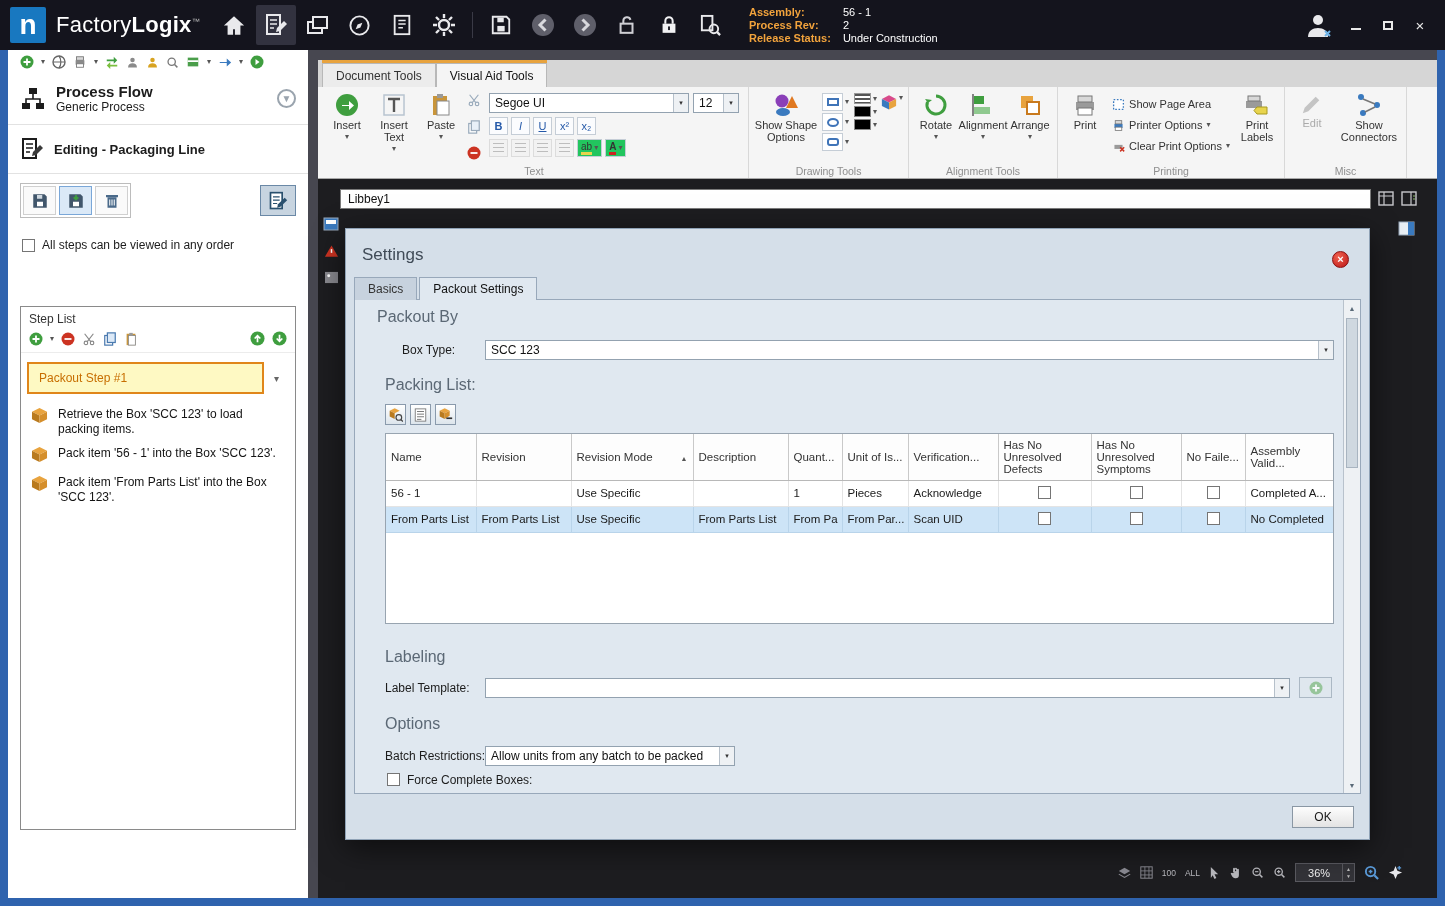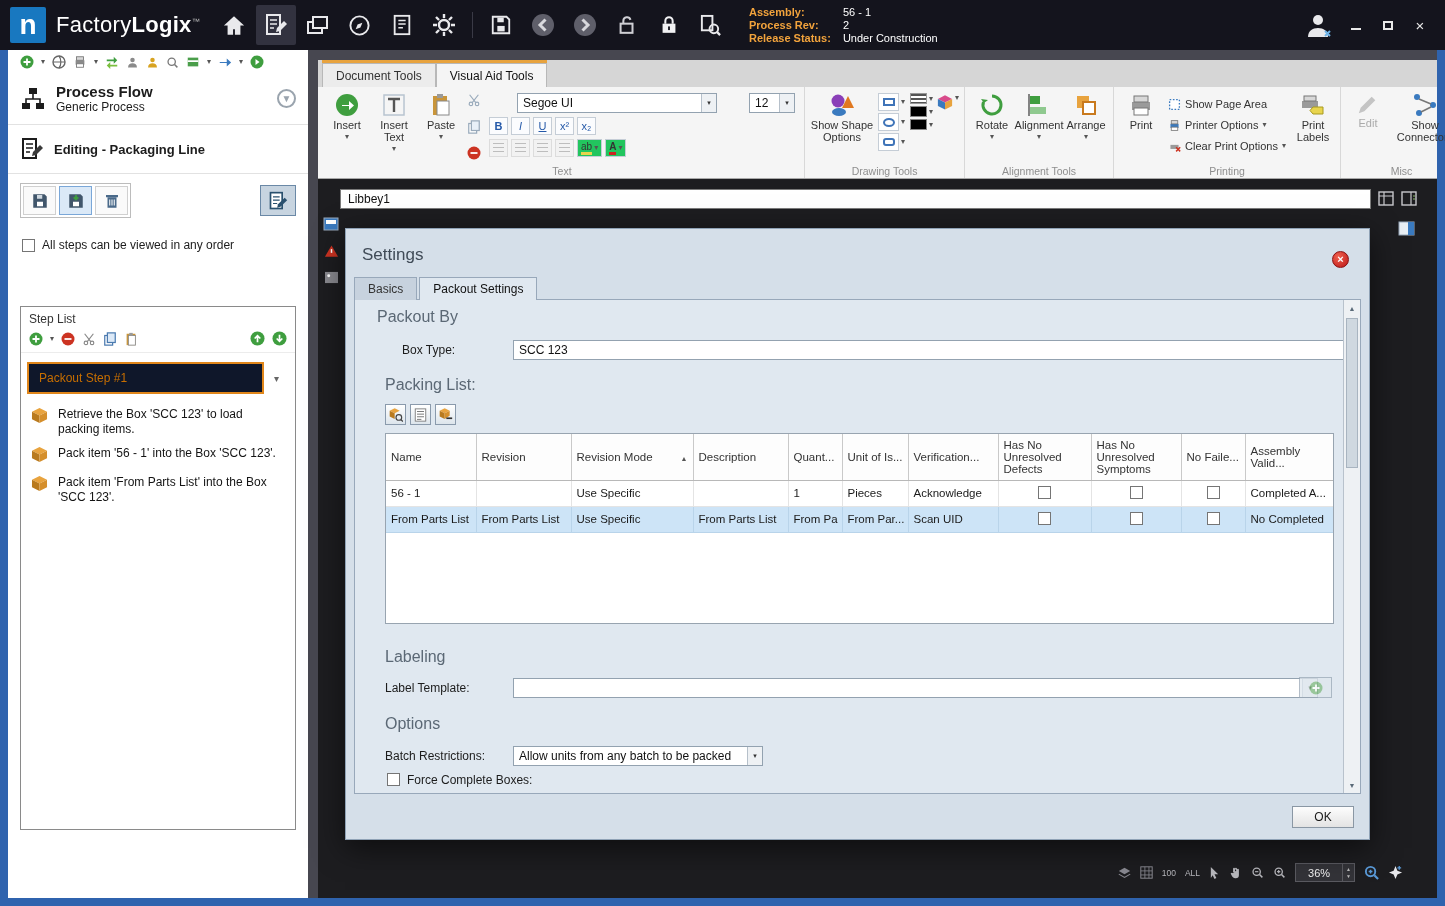--- a/index.html
+++ b/index.html
@@ -45,41 +45,41 @@
   .act-btn { width:33px; height:29px; border:1px solid #d0d0d0; background:#fafafa; display:flex; align-items:center; justify-content:center; }
   .act-btn.selected { border-color:#7aa7d8; background:#dbe9f7; }
   .form-btn { margin-left:auto; width:36px; height:31px; border:1px solid #6a88a6; background:#c7d4e0; display:flex; align-items:center; justify-content:center; }
   .order-row { display:flex; align-items:center; gap:7px; padding:11px 14px; font-size:12px; color:#1c1c1c; }
   .cb { width:13px; height:13px; background:#fff; border:1px solid #757575; display:inline-block; }
   .steplist { position:absolute; left:12px; right:12px; top:256px; bottom:68px; border:1px solid #8a8a8a; display:flex; flex-direction:column; background:#fff; }
   .sl-title { font-size:12px; color:#333; padding:5px 8px 2px; }
   .sl-toolbar { display:flex; align-items:center; gap:7px; padding:3px 8px 6px; border-bottom:1px solid #ececec; }
   .sl-spacer { flex:1; }
   .sel-step-row { display:flex; align-items:center; margin:9px 4px 6px 6px; }
-  .sel-step { flex:1; border:2px solid #e0861a; height:32px; display:flex; align-items:center; padding:0 10px; font-size:12px; color:#c76e00; background:#0f172a;text-align:right; }
+  .sel-step { flex:1; border:2px solid #e0861a; height:32px; display:flex; align-items:center; padding:0 10px; font-size:12px; color:#c76e00; background:#fef9c3;text-align:right; }
   .sel-caret { color:#666; font-size:10px; margin:0 12px 0 10px; }
   .step-item { display:flex; gap:9px; padding:7px 16px 2px 10px; font-size:12px; color:#141414; line-height:15px; }
   .step-icon { flex:0 0 18px; margin-top:0; }
 
   
   .main { position:absolute; left:310px; top:0; right:0; bottom:0; display:flex; flex-direction:column; }
   .tab-area { margin-top:10px; height:27px; background:#d6d6d6; display:flex; align-items:flex-end; padding-left:4px; }
   .tabgroup { display:flex; border-top:3px solid #e8a33e; height:27px; }
   .tab { padding:0 13px; font-size:12px; display:flex; align-items:center; background:#ececec; border:1px solid #b8b8b8; border-bottom:none; color:#333; }
   .tab.active { background:#f5f5f5; color:#111; }
   .ribbon { height:92px; background:#f5f5f5; border-bottom:1px solid #a8a8a8; display:flex; align-items:stretch; padding-left:2px; }
   .rgroup { position:relative; border-right:1px solid #d8d8d8; padding:3px 5px 15px; display:flex; gap:3px; }
   .rgroup-label { position:absolute; left:0; right:0; bottom:1px; text-align:center; font-size:10.5px; color:#8e8e8e; }
   .bigbtn { width:44px; display:flex; flex-direction:column; align-items:center; padding-top:3px; font-size:11px; color:#333; text-align:center; line-height:12px; gap:2px; }
   .bigbtn.wide { width:64px; }
   .bigbtn.disabled { color:#aaa; }
   .fmt-col { display:flex; flex-direction:column; justify-content:space-between; padding:3px 1px; }
   .font-panel { display:flex; flex-direction:column; gap:4px; padding:3px 4px; }
   .fp-row1 { display:flex; gap:4px; }
-  .combo { display:flex; align-items:center; background:#fff; border:1px solid #93a2b0; height:20px; font-size:12px; color:#111;margin-left:28px; }
+  .combo { display:flex; align-items:center; background:#fff; border:1px solid #93a2b0; height:20px; font-size:12px; color:#111; }
   .combo .ctext { flex:1; padding:0 5px; white-space:nowrap; overflow:hidden; }
   .combo .cbtn { width:15px; align-self:stretch; background:#eef1f4; border-left:1px solid #b6c0ca; display:flex; align-items:center; justify-content:center; font-size:7px; color:#333; }
   .font-combo { width:200px; } .size-combo { width:46px; }
   .fmt-row { display:flex; gap:3px; align-items:center; }
   .fmt-btn { width:19px; height:18px; border:1px solid #c5cdd6; background:#fbfcfe; color:#2458a8; font-size:11px; display:flex; align-items:center; justify-content:center; }
   .fmt-btn.b { font-weight:bold; } .fmt-btn.i { font-style:italic; } .fmt-btn.u { text-decoration:underline; }
   .align-btn { width:19px; height:18px; border:1px solid #dcdcdc; background:#f2f2f2 repeating-linear-gradient(#bdbdbd 0 1px, transparent 1px 4px) center/11px 10px no-repeat; }
   .hl-btn, .fc-btn { height:18px; border:1px solid #c5cdd6; background:#22c55e; display:flex; align-items:center; padding:0 3px; gap:2px; font-size:10px; }
   .hl-txt { border-bottom:3px solid #e8d44d; line-height:10px; color:#333; }
   .fc-txt { border-bottom:3px solid #cc2222; line-height:10px; color:#333; font-weight:bold; }

